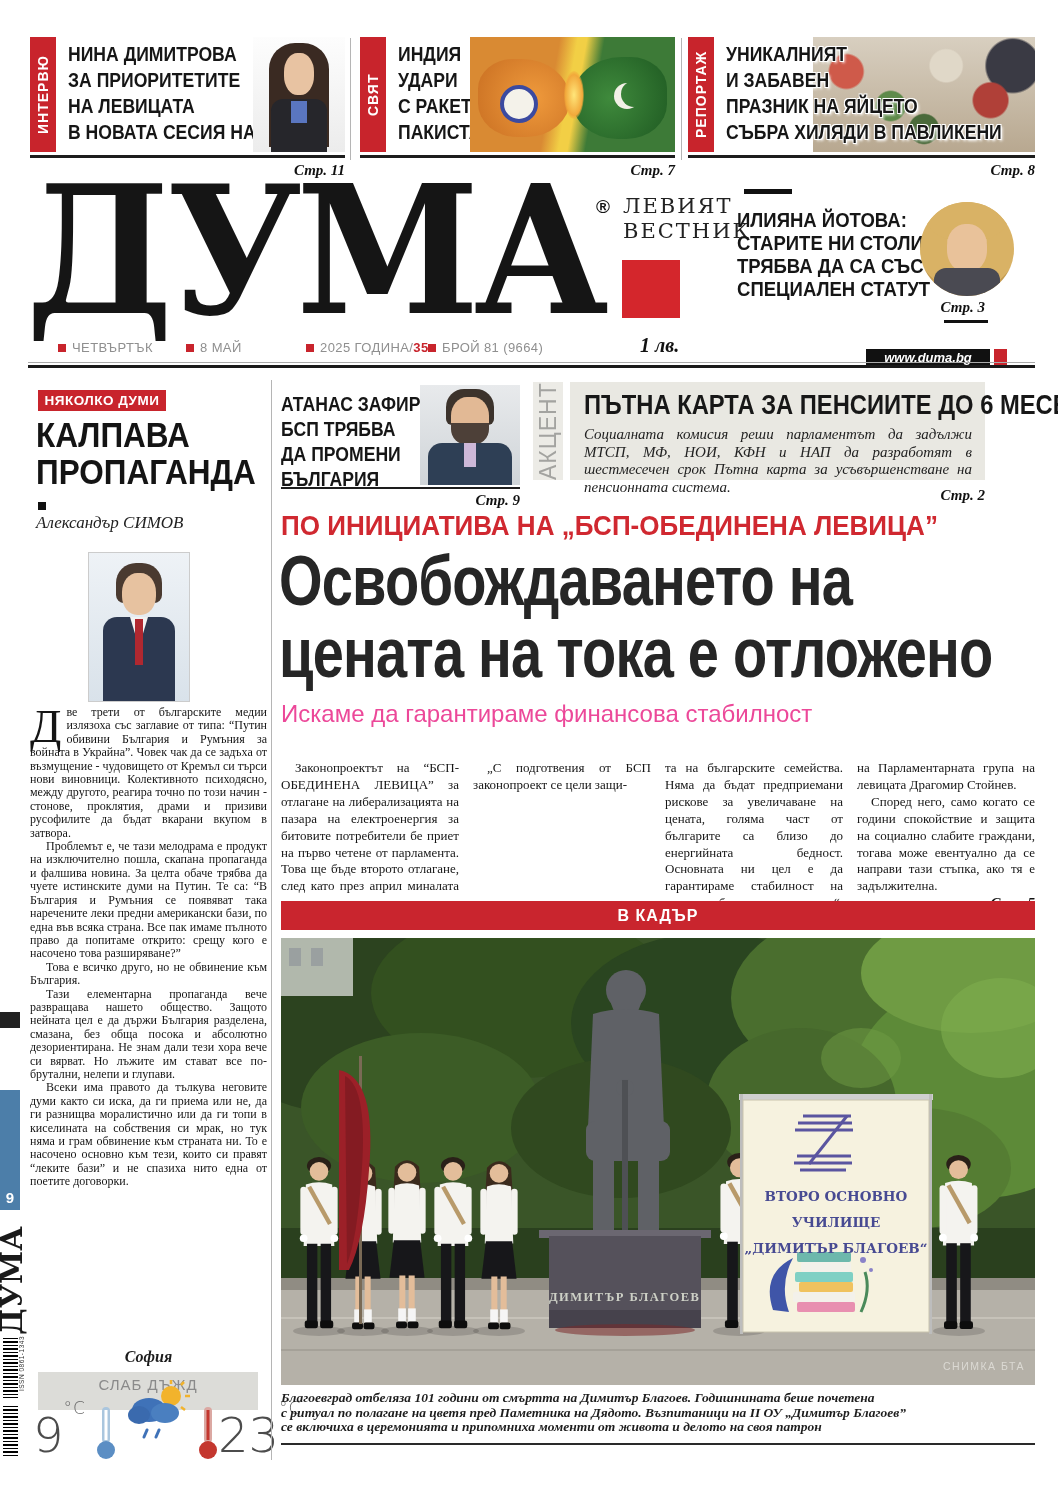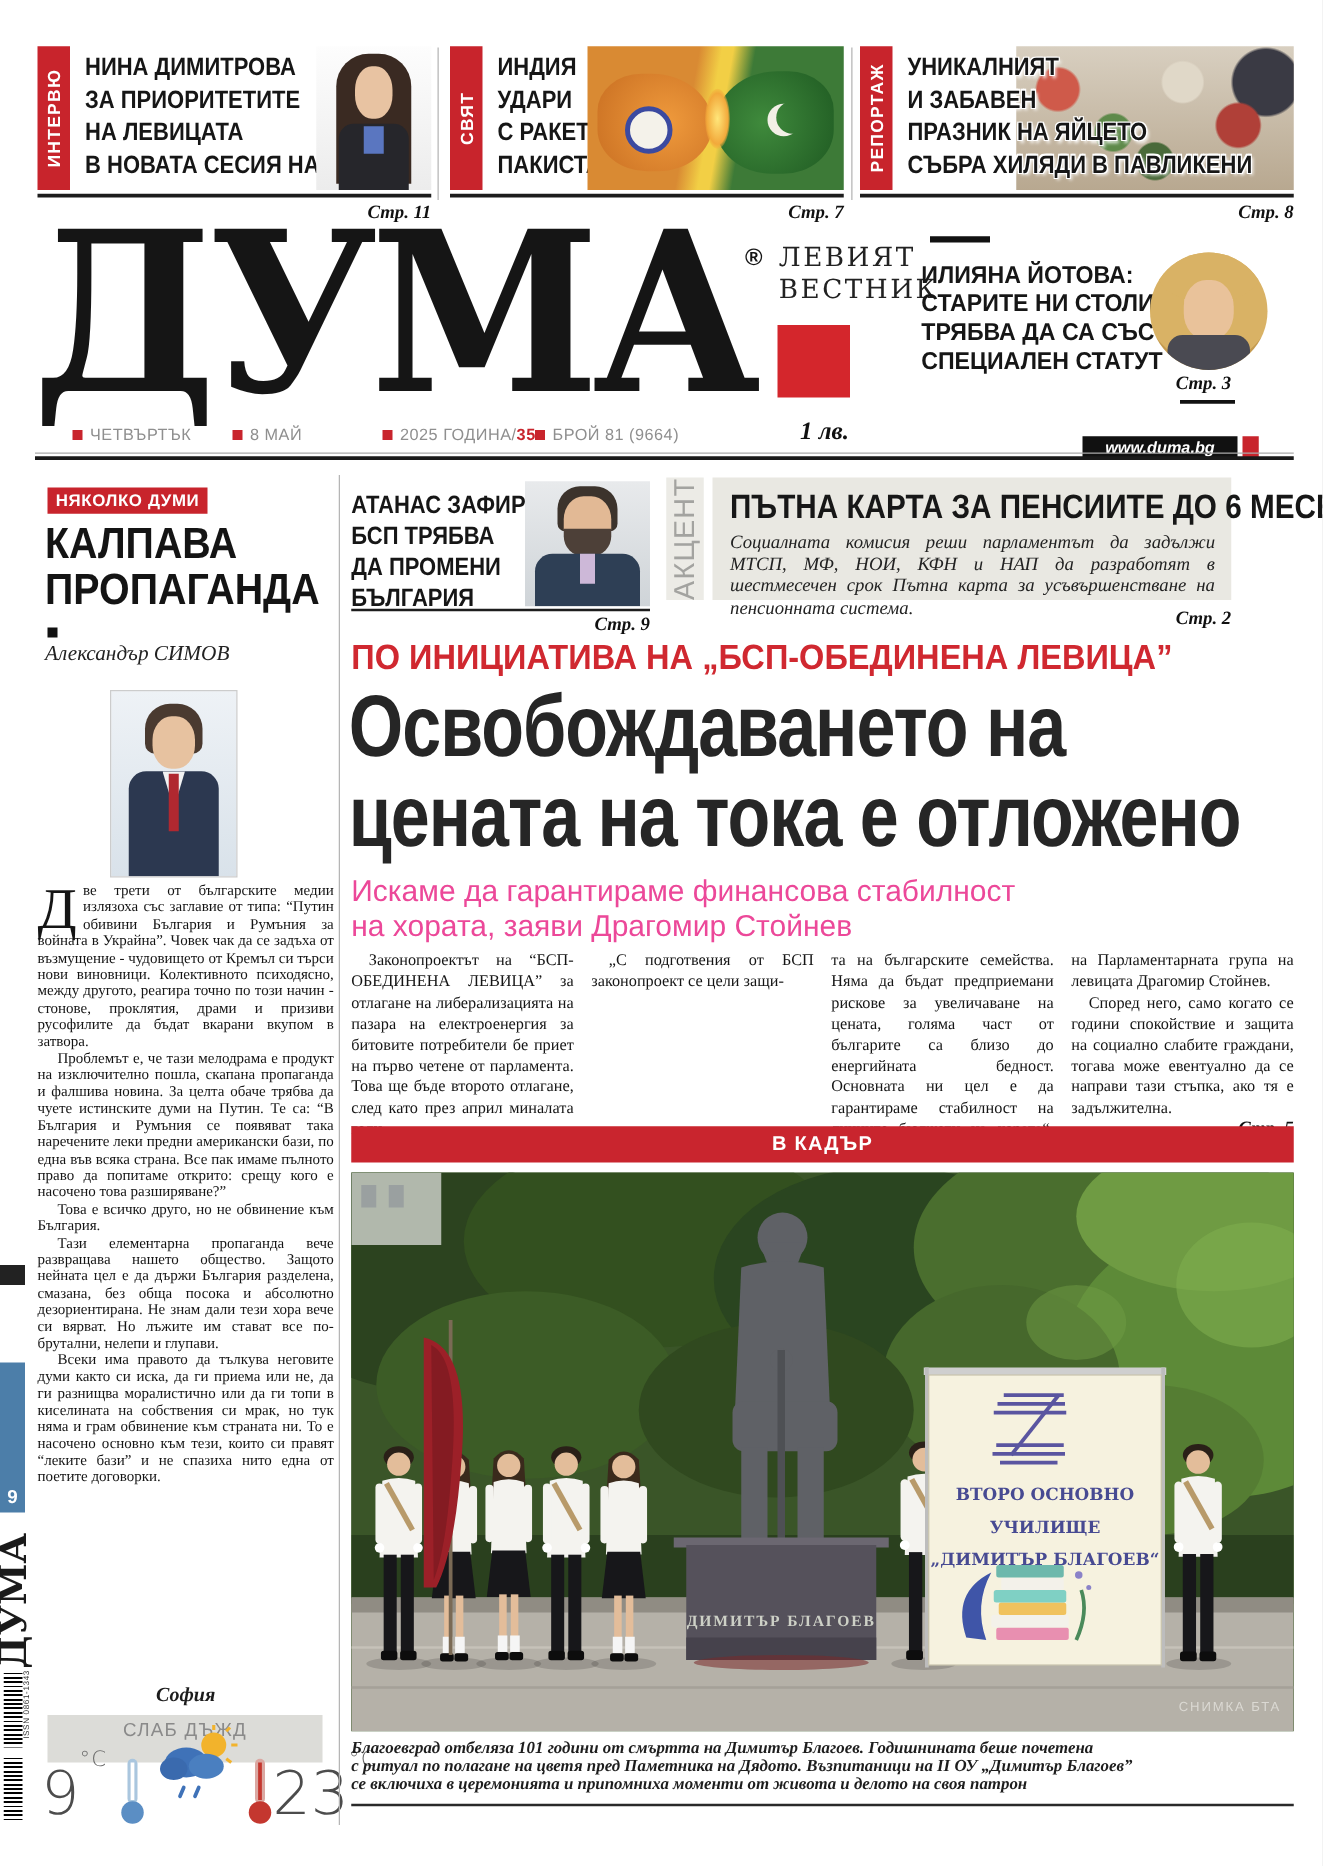--- a/index.html
+++ b/index.html
@@ -84,21 +84,21 @@
   #subhead{position:absolute;left:281px;top:700px;font-size:24px;line-height:28px;color:#ec4899;}
   #leadcols{position:absolute;left:281px;top:760px;width:754px;display:flex;gap:14px;}
   .lcol{width:178px;font-family:"Liberation Serif",serif;font-size:13px;line-height:16.9px;text-align:justify;color:#151515;}
   .lcol p{margin:0;}
   .lcol p.ind{text-indent:14px;}
   #lead-page{text-align:right;font-size:15px;}
   
   #vkadar{position:absolute;left:281px;top:901px;width:754px;height:29px;background:#c9252e;color:#fff;
           font-weight:bold;font-size:16px;text-align:center;line-height:29px;letter-spacing:1px;}
   #photo{position:absolute;left:281px;top:938px;width:754px;height:447px;overflow:hidden;background:#3e5a2c;}
-  #ped-text{position:absolute;left:268px;top:352px;width:152px;text-align:center;color:#cdd0c6;
+  #ped-text{position:absolute;left:268px;top:352px;width:152px;color:#cdd0c6;
             font-family:"Liberation Serif",serif;font-weight:bold;font-size:12.5px;letter-spacing:1.5px;}
   .bannertxt{position:absolute;left:462px;width:186px;text-align:center;color:#474a92;
             font-family:"DejaVu Serif",serif;font-weight:bold;font-size:13.5px;}
   #credit{position:absolute;right:10px;top:422px;color:#dbd9d3;font-size:10.5px;letter-spacing:1.5px;margin-left:42px;}
   #caption{position:absolute;left:281px;top:1391px;font-family:"Liberation Serif",serif;font-weight:bold;font-style:italic;
            font-size:13.5px;line-height:14.5px;color:#1d1d1d;}
   #botrule{position:absolute;left:281px;top:1443px;width:754px;height:2px;background:#2a2a2a;}
 </style>
 </head>
 <body>
@@ -292,21 +292,20 @@
   </div>
   <div id="akcent-page" class="pageref">Стр. 2</div>
 
   <div id="kicker">ПО ИНИЦИАТИВА НА „БСП-ОБЕДИНЕНА ЛЕВИЦА”</div>
   <div id="headline">
     <div>Освобождаването на</div>
     <div>цената на тока е отложено</div>
   </div>
   <div id="subhead">
     <div>Искаме да гарантираме финансова стабилност</div>
-    <div>на хората, заяви Драгомир Стойнев</div>
   </div>
   <div id="leadcols">
     <div class="lcol">
       <p class="ind">Законопроектът на “БСП-ОБЕДИНЕНА ЛЕВИЦА” за отлагане на либерализацията на пазара на електроенергия за битовите потребители бе приет на първо четене от парламента. Това ще бъде второто отлагане, след като през април миналата годи-</p>
     </div>
     <div class="lcol">
       <p class="ind">„С подготвения от БСП законопроект се цели защи-</p>
     </div>
     <div class="lcol">
       <p>та на българските семейства. Няма да бъдат предприемани рискове за увеличаване на цената, голяма част от българите са близо до енергийната бедност. Основната ни цел е да гарантираме стабилност на личните бюджети на хората“, заяви председателят</p>

